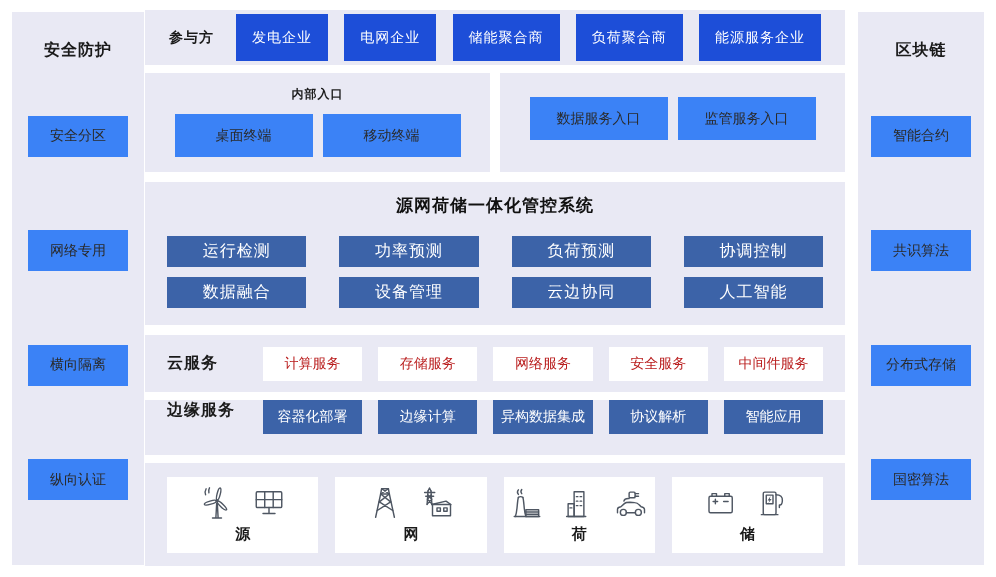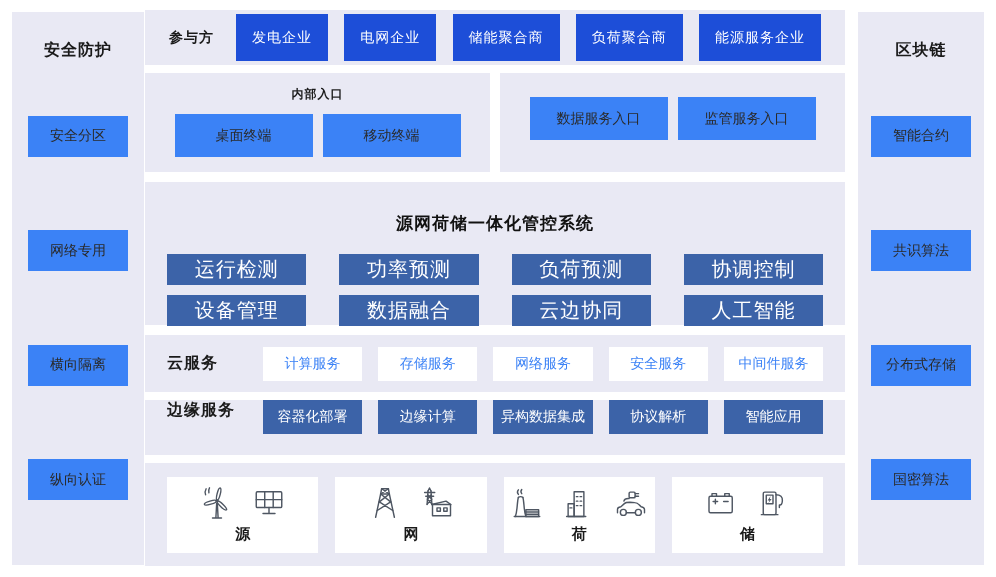--- a/index.html
+++ b/index.html
@@ -28,31 +28,31 @@
 
   
   .row2 { height:99px; margin-bottom:10px; display:flex; gap:10px; }
   .portal { flex:1; background:#e9e9f4; padding-top:13px; }
   .portal-title { text-align:center; font-weight:bold; font-size:12px; color:#1a1a1a; letter-spacing:1px; }
   .portal-boxes { display:flex; justify-content:center; gap:10px; margin-top:11px;border-radius:11px; }
   .portal-box { height:43px; flex:0 0 40%; }
 
   
   .row3 { height:143px; margin-bottom:10px; }
-  .system-title { text-align:center; font-weight:bold; font-size:17px; color:#111; padding-top:30px; letter-spacing:1px; }
+  .system-title { text-align:center; font-weight:bold; font-size:17px; color:#111; padding-top:12px; letter-spacing:1px; }
   .module-grid { display:grid; grid-template-columns:repeat(4,1fr); column-gap:33px; row-gap:10px; padding:0 22px; margin-top:19px; }
-  .module-btn { background:#3c63a8; color:#fff; font-size:20px; height:31px; display:flex; align-items:center; justify-content:center; letter-spacing:1px; }
+  .module-btn { background:#3c63a8; color:#fff; font-size:16px; height:31px; display:flex; align-items:center; justify-content:center; letter-spacing:1px; }
 
   
   .row4 { height:57px; margin-bottom:8px; display:flex; align-items:center; padding:14px 22px; }
   .row5 { height:55px; margin-bottom:8px; display:flex; padding:0 22px; }
   .inline-title { width:96px; flex:none; font-weight:bold; font-size:16px; color:#1a1a1a; letter-spacing:1px; }
   .inline-boxes { flex:1; display:flex; gap:16px; }
   .inline-boxes > div { flex:1; height:34px; font-size:14px; display:flex; align-items:center; justify-content:center; }
-  .svc-white { background:#ffffff; color:#3b82f6; }
+  .svc-white { background:#ffffff; color:#b91c1c; }
   .svc-blue  { background:#3c63a8; color:#ffffff; height:33px; }
 
   
   .row6 { height:103px; display:flex; align-items:center; padding:0 22px; gap:17px; }
   .res-card { flex:1; height:76px; background:#ffffff; display:flex; flex-direction:column; align-items:center; justify-content:center; gap:4px; }
   .res-icons { display:flex; align-items:center; gap:16px; }
   .res-icons svg { width:36px; height:36px; display:block; }
   .res-label { font-weight:bold; font-size:15px; color:#1a1a1a; }
 
   .icon-stroke { fill:none; stroke:#4e5662; stroke-width:1.9; stroke-linecap:round; stroke-linejoin:round; }
@@ -102,22 +102,22 @@
       </div>
     </section>
 
     <section class="panel row3">
       <div class="system-title">源网荷储一体化管控系统</div>
       <div class="module-grid">
         <div class="module-btn">运行检测</div>
         <div class="module-btn">功率预测</div>
         <div class="module-btn">负荷预测</div>
         <div class="module-btn">协调控制</div>
+        <div class="module-btn">数据融合</div>
         <div class="module-btn">设备管理</div>
-        <div class="module-btn">数据融合</div>
         <div class="module-btn">云边协同</div>
         <div class="module-btn">人工智能</div>
       </div>
     </section>
 
     <section class="panel row4">
       <div class="inline-title">云服务</div>
       <div class="inline-boxes">
         <div class="svc-white">计算服务</div>
         <div class="svc-white">存储服务</div>

